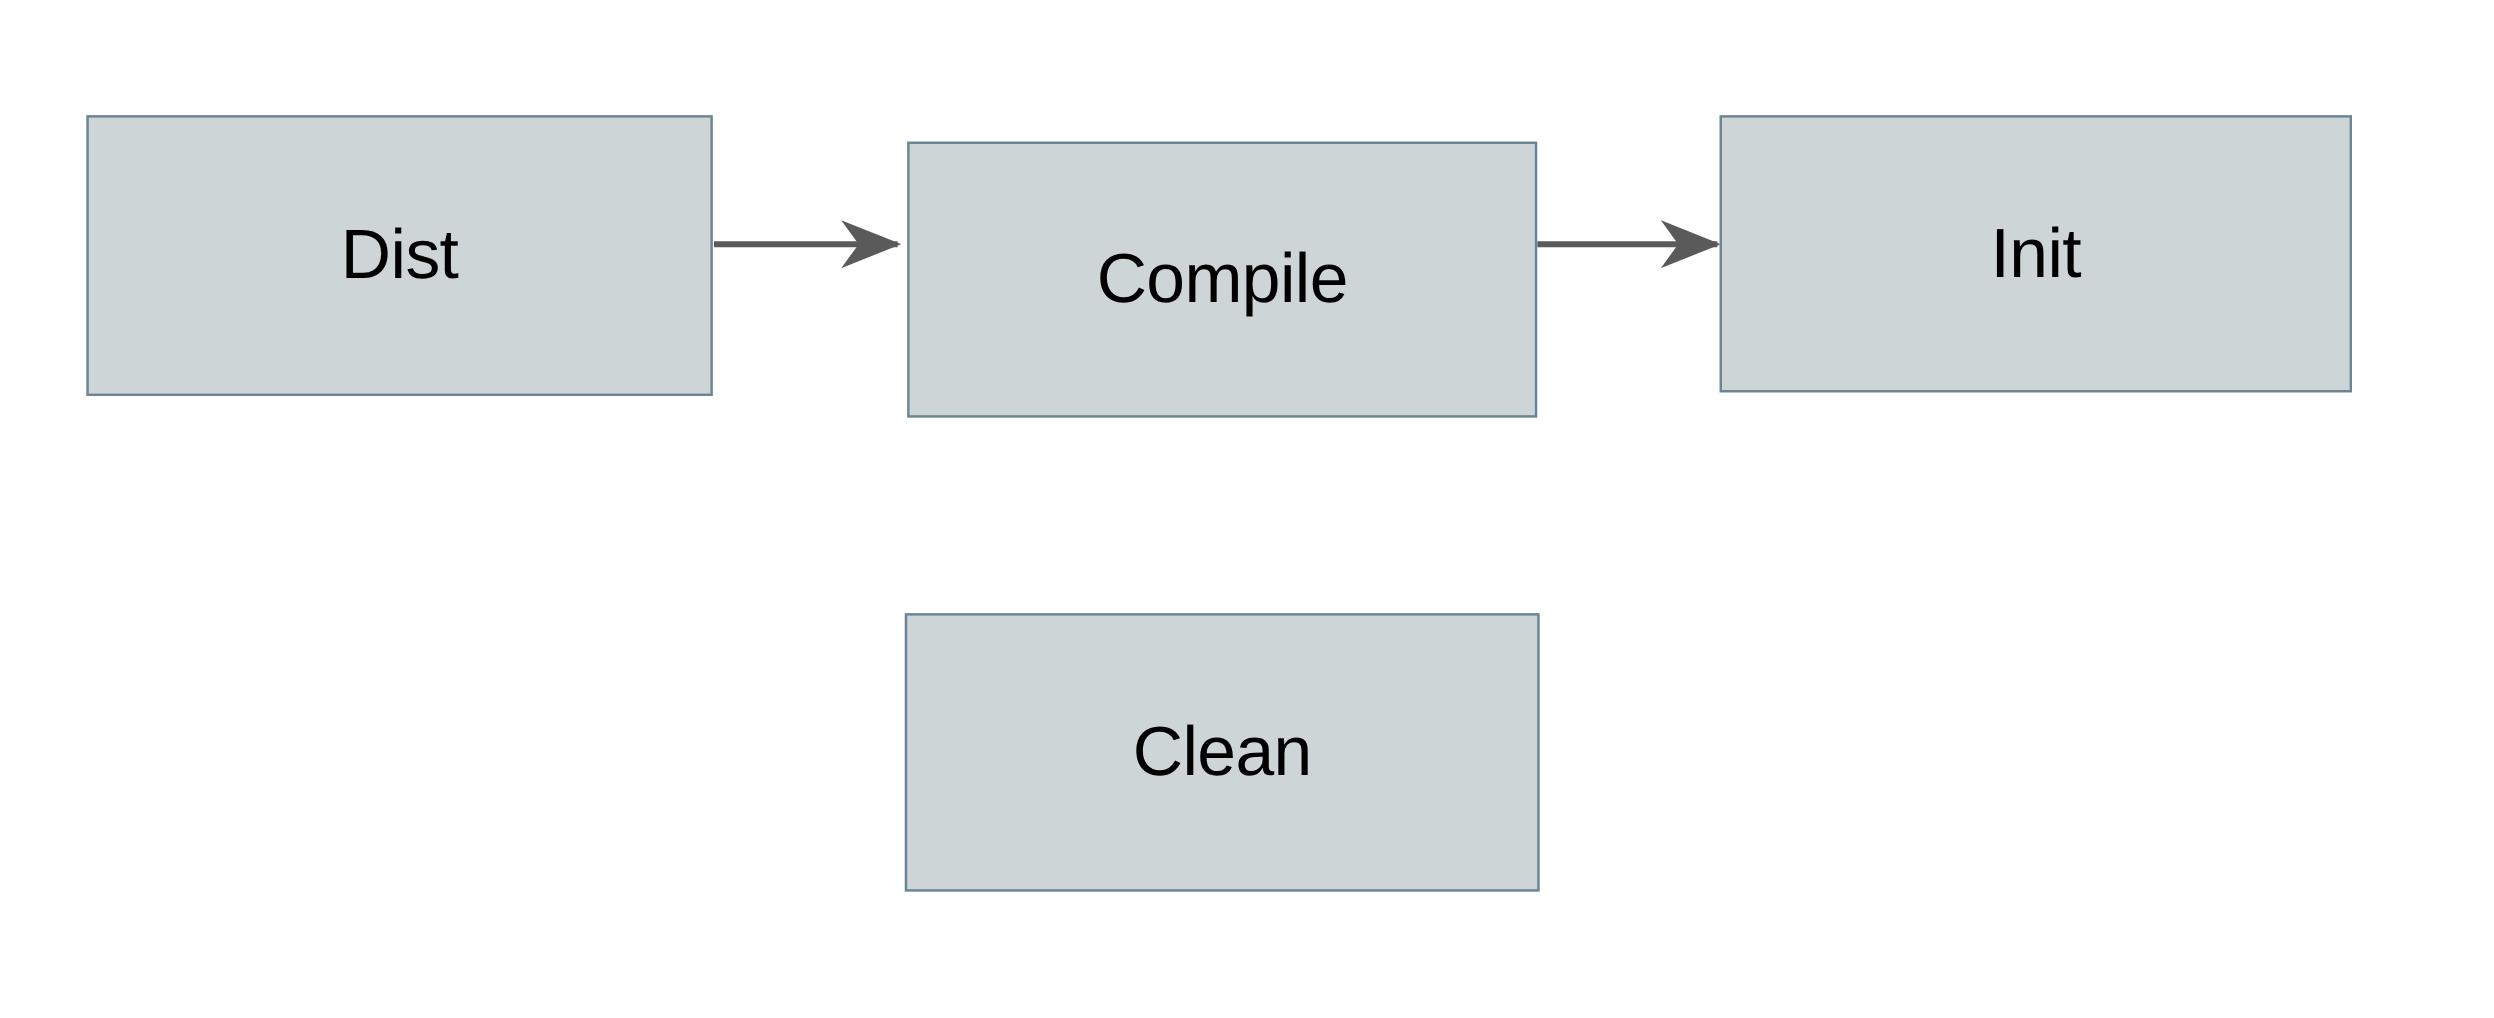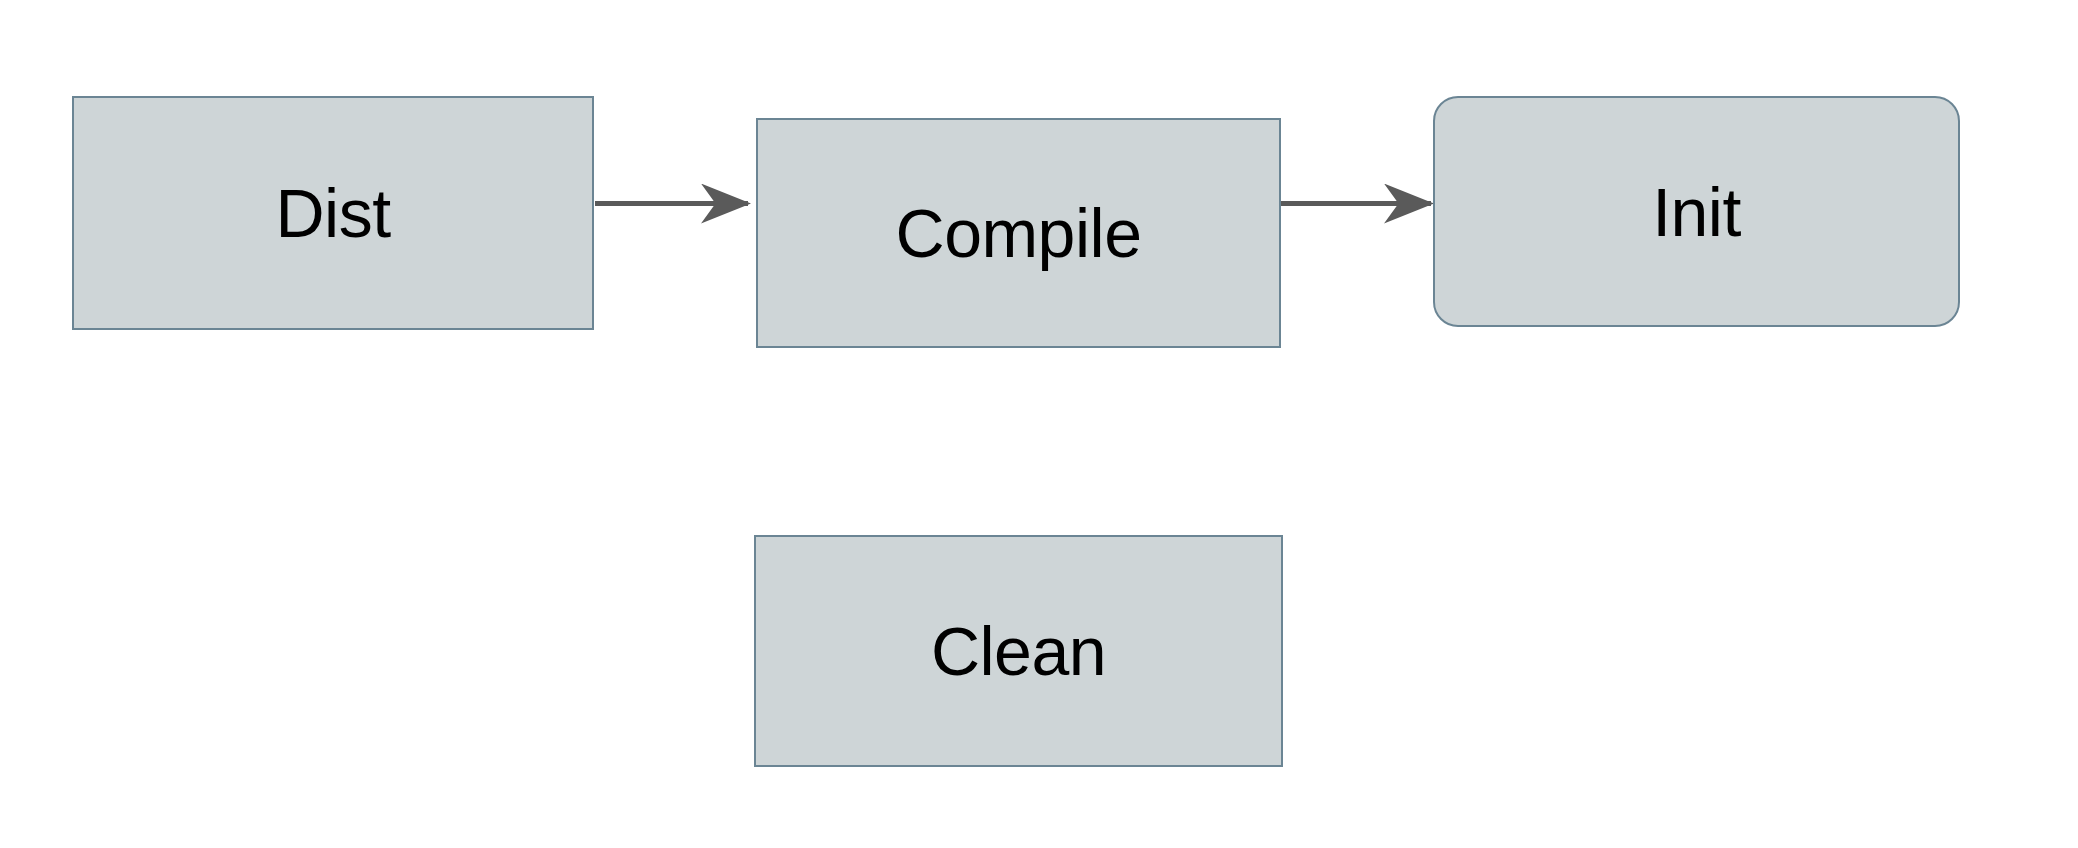--- a/index.html
+++ b/index.html
@@ -30,33 +30,33 @@
     position: absolute;
     box-sizing: border-box;
     background: #ced5d7;
     border: 2px solid #6b8594;
     display: flex;
     align-items: center;
     justify-content: center;
   }
   .node-label {
     font-family: "Liberation Sans", sans-serif;
-    font-size: 68px;
+    font-size: 58px;
     font-weight: 400;
     line-height: 1;
     color: #000000;
     letter-spacing: -0.5px;
     white-space: nowrap;
     -webkit-font-smoothing: antialiased;
   }
   
   #node-dist    { left: 72px;   top: 96px;  width: 522px; height: 234px; }
   #node-compile { left: 756px;  top: 96px;  width: 525px; height: 230px; margin-top: 22px; }
-  #node-init    { left: 1433px; top: 96px;  width: 527px; height: 231px; border-radius: 25px; }
-  #node-clean   { left: 754px;  top: 535px; width: 529px; height: 232px; }
+  #node-init    { left: 1433px; top: 96px;  width: 527px; height: 231px; }
+  #node-clean   { left: 754px;  top: 511px; width: 529px; height: 232px; }
 </style>
 </head>
 <body>
 
 <div id="canvas">
 
   <svg id="edge-layer" viewBox="0 0 2078 848" width="2078" height="848" xmlns="http://www.w3.org/2000/svg">
     <defs>
       <marker id="arrowBarb" markerWidth="10" markerHeight="8" refX="9.4" refY="4" orient="auto" markerUnits="strokeWidth">
         <path d="M 0,0 L 10,4 L 0,8 L 2.9,4 Z" fill="#5a5a5a"></path>

